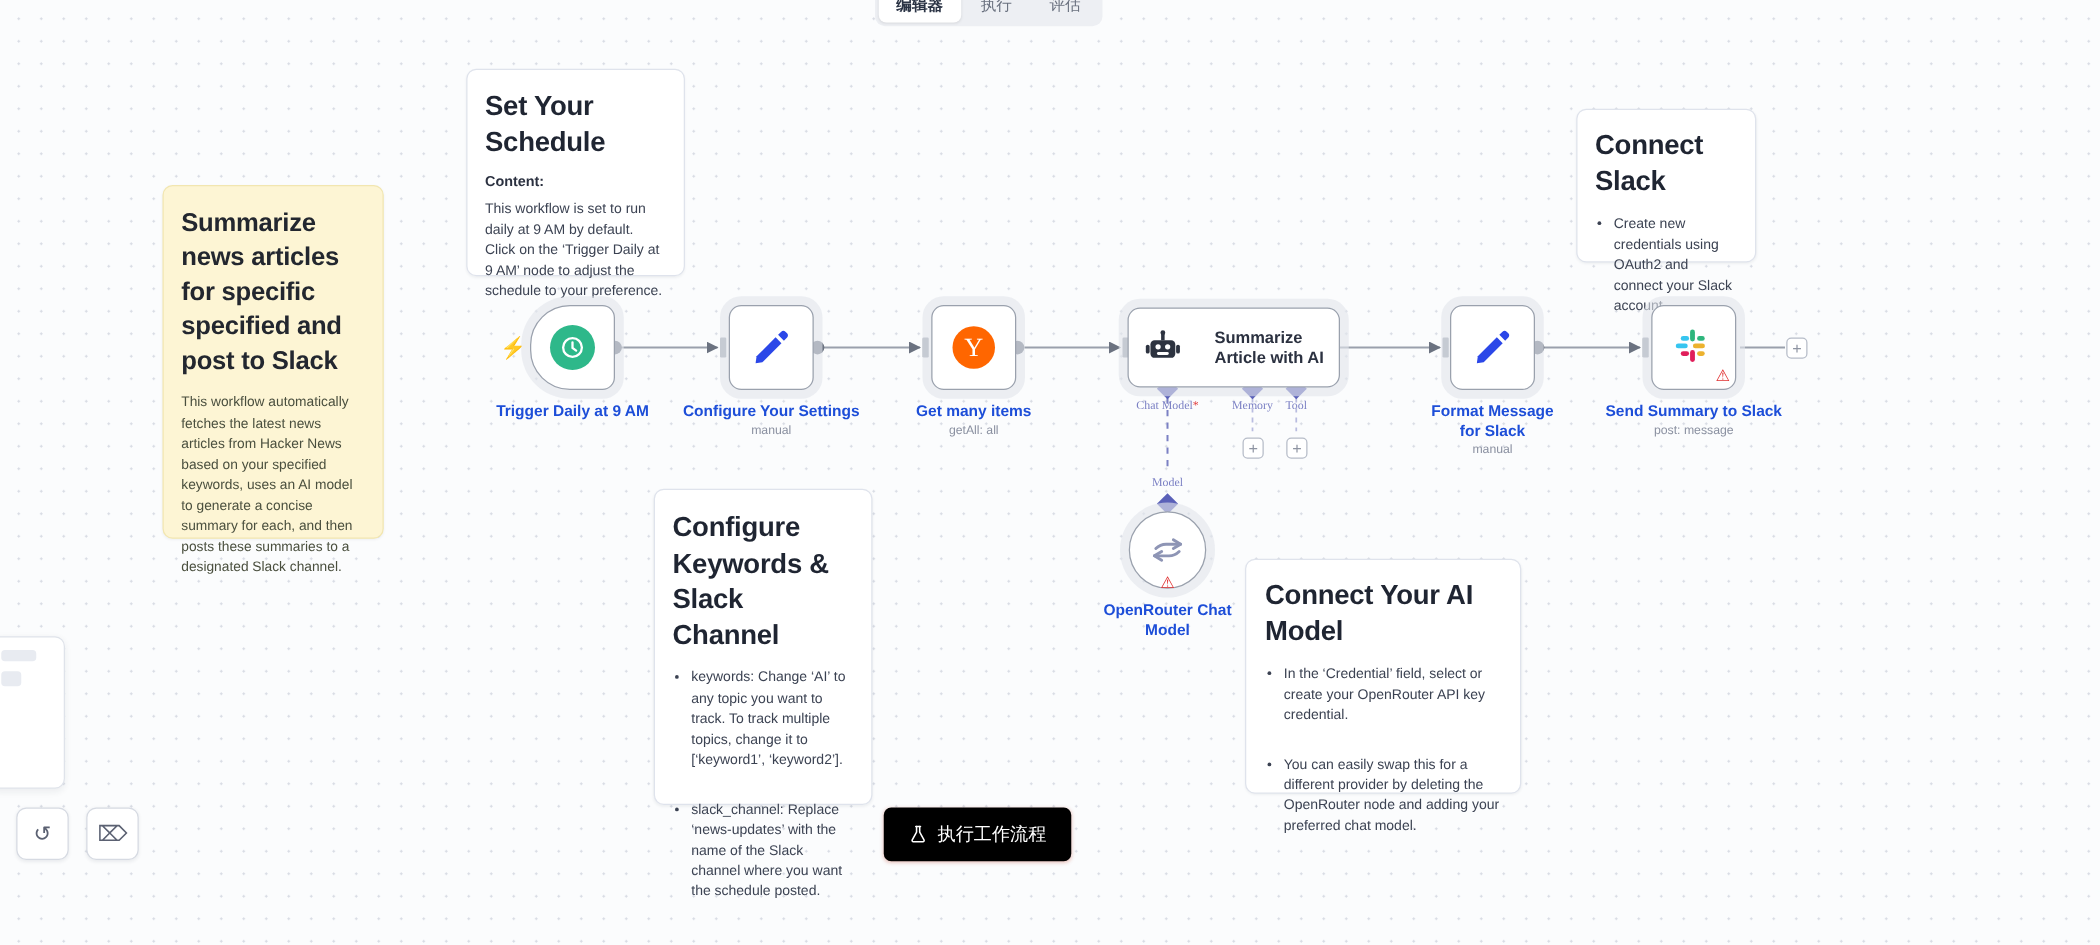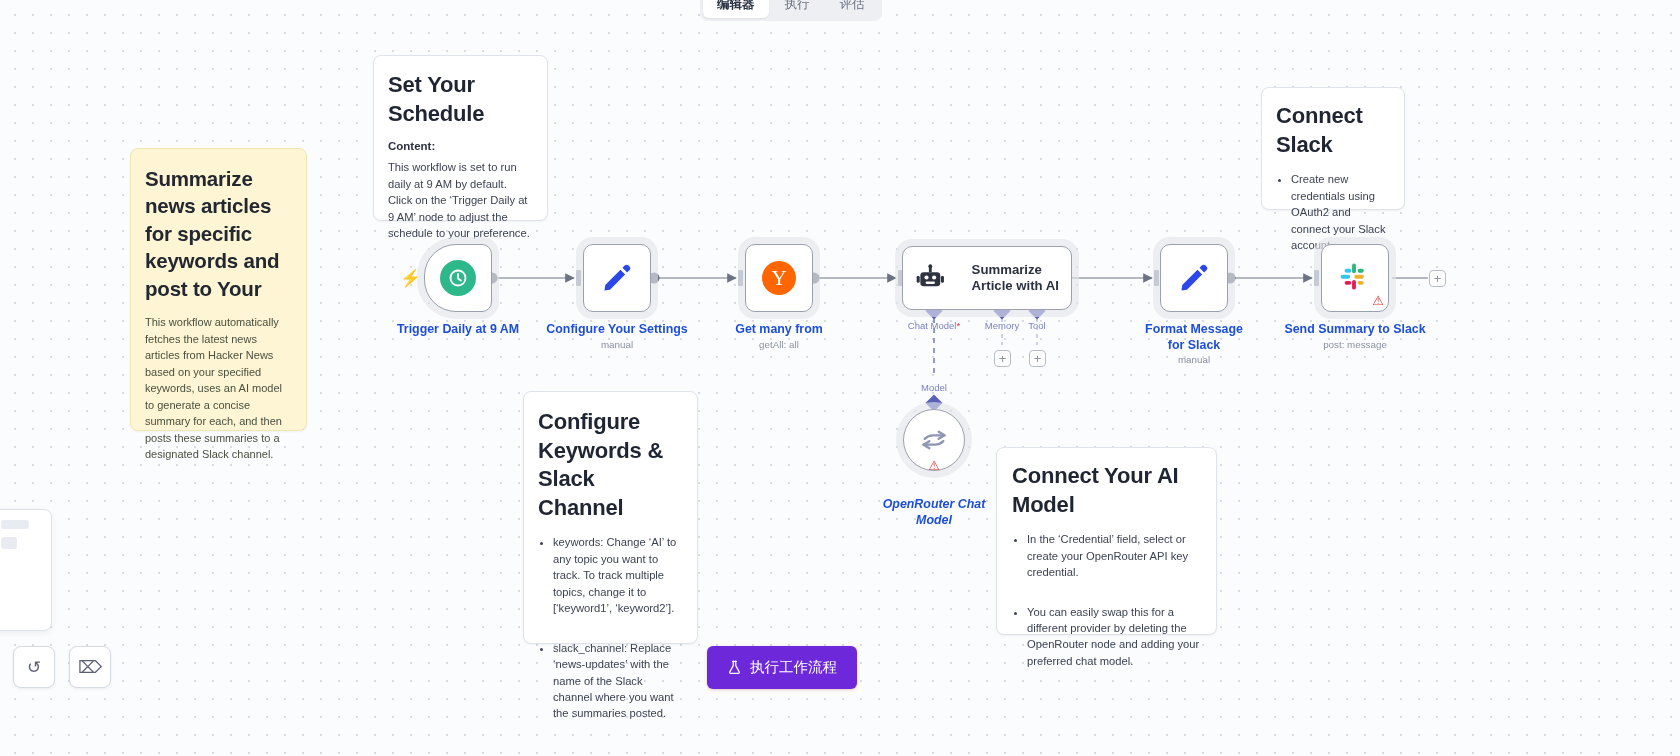--- a/index.html
+++ b/index.html
@@ -140,20 +140,21 @@
   }
   .warn {
     position:absolute; bottom:-2px; left:50%; transform:translateX(-50%);
     color:#e03131; font-size:13px; line-height:1;
   }
 
   
   .ep-label {
     position:absolute; font-size:9.5px; color:#7b80c4; white-space:nowrap;
     transform:translateX(-50%);
+    font-family:Liberation Serif, serif;
   }
   .plusbtn {
     position:absolute; width:17px; height:17px;
     border:1.3px solid #b6bcc8; border-radius:4px;
     background:#fff; color:#8e94a2;
     display:flex; align-items:center; justify-content:center;
     font-size:13px; line-height:1; z-index:12;
   }
 
   
@@ -170,21 +171,21 @@
     background:#fff; border:1px solid #dfe3ea; border-radius:8px;
     box-shadow:0 2px 6px rgba(30,40,60,.07); z-index:25; overflow:hidden;
     padding:10px;
   }
   .ghost-line { height:9px; background:#e8ebf1; border-radius:3px; margin-bottom:8px; }
 
   
   #execute-btn {
     position:absolute; left:707px; top:646px;
     height:43px; padding:16px 20px;
-    background:#6d28d9; color:#fff;
+    background:#000000; color:#fff;
     border:none; border-radius:6px;
     display:flex; align-items:center; gap:8px;
     font-size:14.5px; font-family:"Liberation Sans", sans-serif;
     box-shadow:0 1px 3px rgba(200,80,60,.3);
     z-index:30; cursor:pointer;
   }
 </style>
 </head>
 <body>
 
@@ -233,35 +234,35 @@
 
   <g fill="#5a60b8">
     <rect x="928" y="305" width="12" height="12" transform="rotate(45 934 311)"></rect>
     <rect x="996" y="305" width="12" height="12" transform="rotate(45 1002 311)"></rect>
     <rect x="1031" y="305" width="12" height="12" transform="rotate(45 1037 311)"></rect>
     <rect x="928" y="397" width="12" height="12" transform="rotate(45 934 403)"></rect>
   </g>
 </svg>
 
 <div class="note yellow" id="note-overview">
-  <h2>Summarize news articles for specific keywords and post to Your</h2>
+  <h2>Summarize news articles for specific specified and post to Slack</h2>
   <p>This workflow automatically fetches the latest news articles from Hacker News based on your specified keywords, uses an AI model to generate a concise summary for each, and then posts these summaries to a designated Slack channel.</p>
 </div>
 
 <div class="note" id="note-schedule">
   <h2>Set Your Schedule</h2>
   <div class="sub">Content:</div>
   <p>This workflow is set to run daily at 9 AM by default. Click on the ‘Trigger Daily at 9 AM’ node to adjust the schedule to your preference.</p>
 </div>
 
 <div class="note" id="note-keywords">
   <h2>Configure Keywords &amp; Slack Channel</h2>
   <ul>
     <li>keywords: Change ‘AI’ to any topic you want to track. To track multiple topics, change it to [‘keyword1’, ‘keyword2’].</li>
-    <li>slack_channel: Replace ‘news-updates’ with the name of the Slack channel where you want the summaries posted.</li>
+    <li>slack_channel: Replace ‘news-updates’ with the name of the Slack channel where you want the schedule posted.</li>
   </ul>
 </div>
 
 <div class="note" id="note-slack">
   <h2>Connect Slack</h2>
   <ul>
     <li>Create new credentials using OAuth2 and connect your Slack account.</li>
   </ul>
 </div>
 
@@ -294,21 +295,21 @@
     </svg>
   </div>
   <div class="nlabel">Configure Your Settings</div>
   <div class="nsub" style="top:95px;">manual</div>
 </div>
 
 <div class="node" style="left:745px; top:244px;">
   <div class="nbox">
     <div class="ico-y">Y</div>
   </div>
-  <div class="nlabel">Get many from</div>
+  <div class="nlabel">Get many items</div>
   <div class="nsub" style="top:95px;">getAll: all</div>
 </div>
 
 <div class="node" style="left:902px; top:246px;">
   <div class="nbox wide">
     <svg width="32" height="32" viewBox="0 0 24 24">
       <rect x="4.2" y="7.5" width="15.6" height="11" rx="2.6" fill="#2d3340"></rect>
       <rect x="10.9" y="3.2" width="2.2" height="4.3" fill="#2d3340"></rect>
       <circle cx="12" cy="2.7" r="1.5" fill="#2d3340"></circle>
       <rect x="1.3" y="10.2" width="2.4" height="5.6" rx="1.2" fill="#2d3340"></rect>
@@ -334,21 +335,21 @@
 <div class="node" style="left:903px; top:409px;">
   <div class="round-node">
     <svg width="28" height="28" viewBox="0 0 24 24" fill="none" stroke="#8e95b5" stroke-width="2" stroke-linecap="round" stroke-linejoin="round">
       <path d="M16 5 L21 8 L16 11"></path>
       <path d="M21 8 H11 C7 8 4 11 4 11"></path>
       <path d="M8 19 L3 16 L8 13"></path>
       <path d="M3 16 H13 C17 16 20 13 20 13"></path>
     </svg>
     <span class="warn">⚠</span>
   </div>
-  <div class="nlabel wrap" style="top:88px;font-style:italic;">OpenRouter Chat Model</div>
+  <div class="nlabel wrap" style="top:72px;">OpenRouter Chat Model</div>
 </div>
 
 <div class="node" style="left:1160px; top:244px;">
   <div class="nbox">
     <svg width="32" height="32" viewBox="0 0 24 24">
       <path d="M3.2 17.3 L14.6 5.9 L18.1 9.4 L6.7 20.8 L2.6 21.4 Z" fill="#2b47e8"></path>
       <path d="M16.1 4.4 L18.0 2.5 C18.7 1.8 19.8 1.8 20.5 2.5 L21.5 3.5 C22.2 4.2 22.2 5.3 21.5 6.0 L19.6 7.9 Z" fill="#2b47e8"></path>
     </svg>
   </div>
   <div class="nlabel wrap" style="top:78px;">Format Message for Slack</div>

